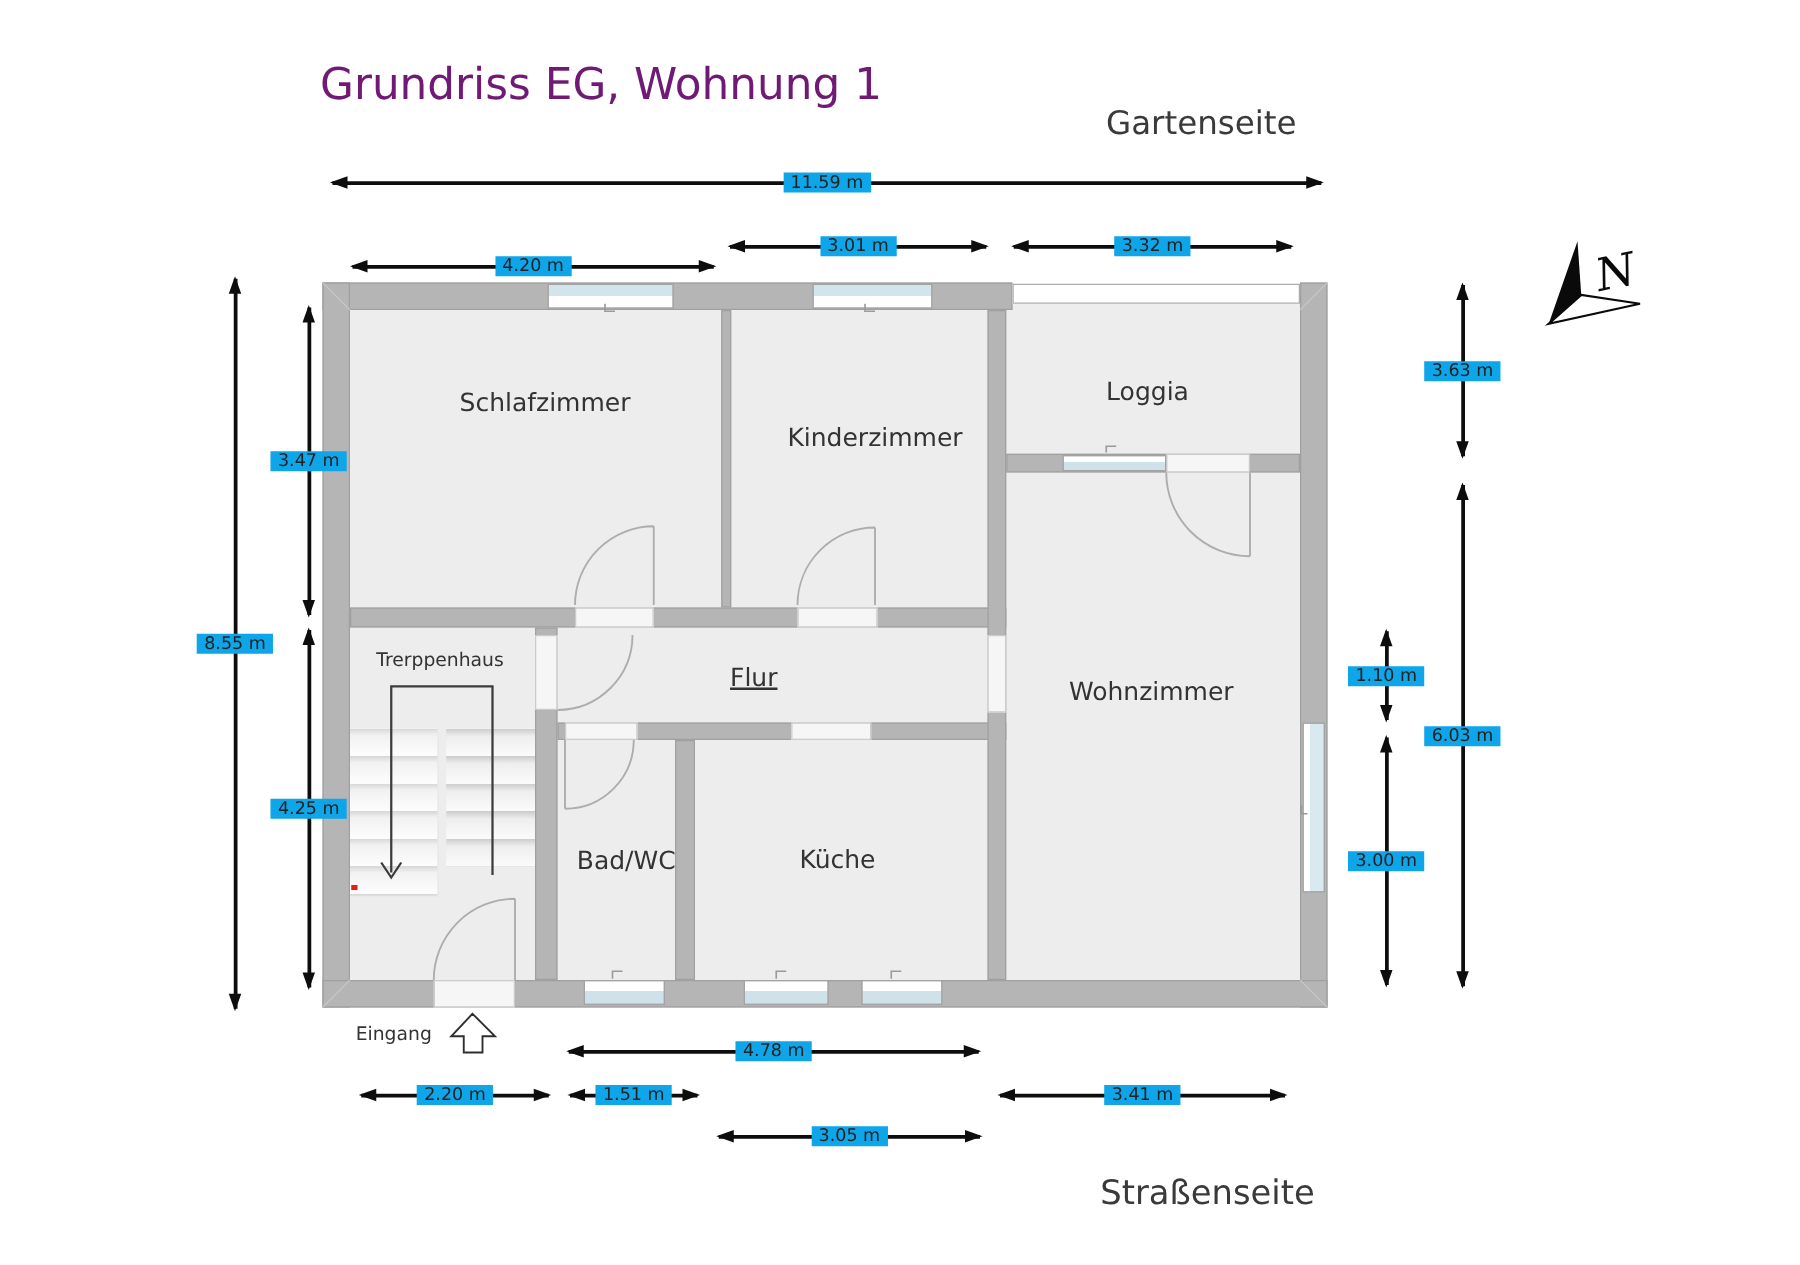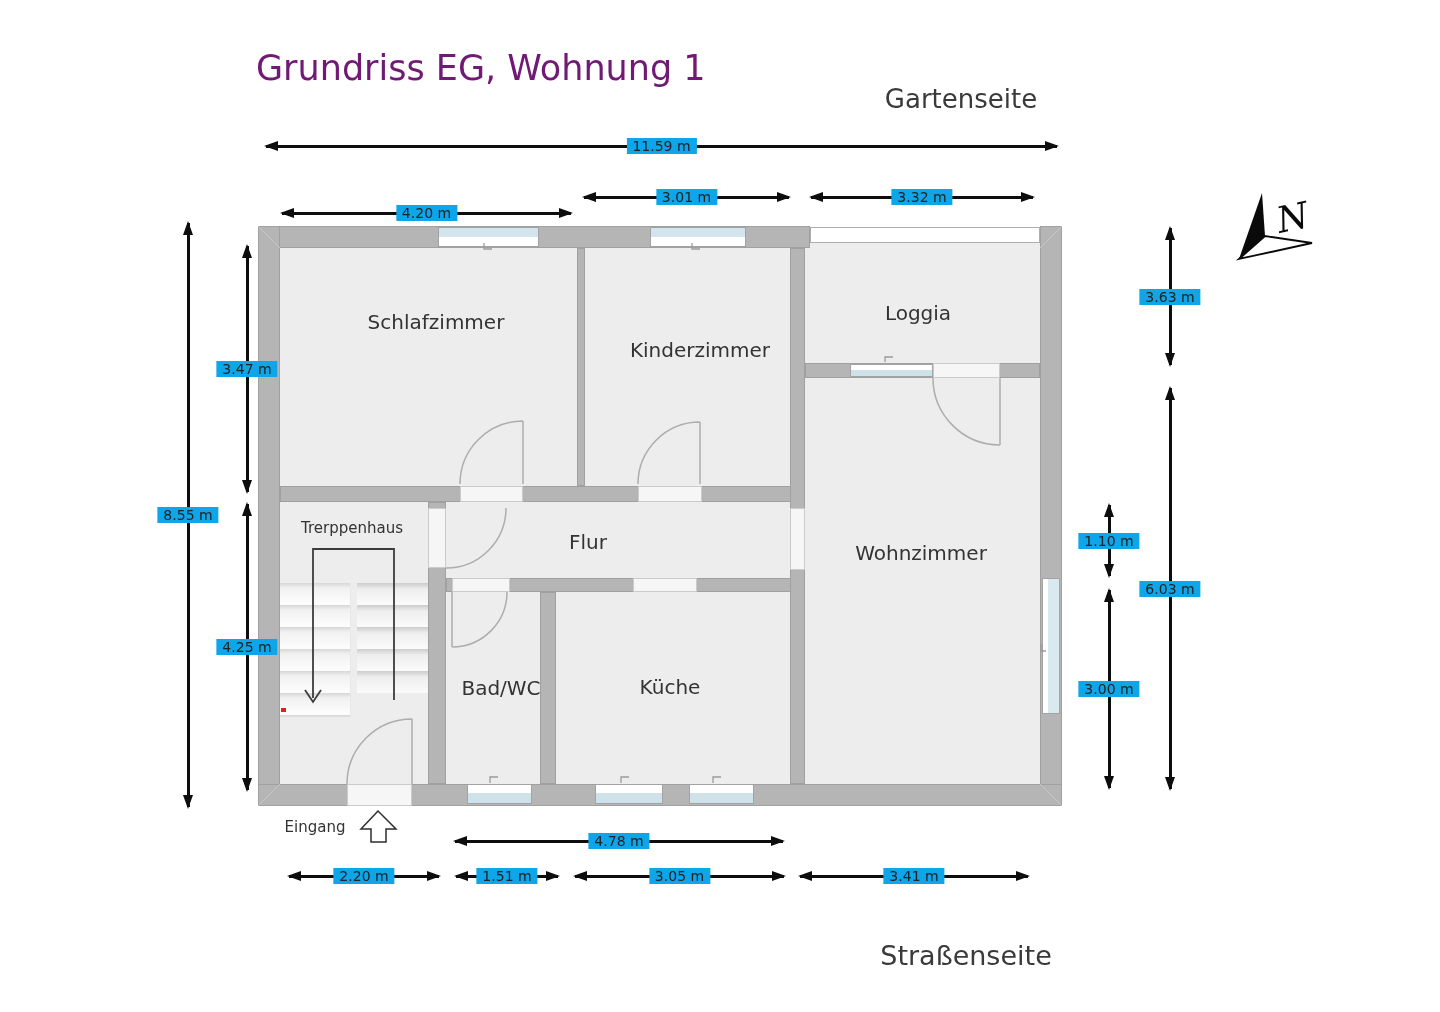--- a/index.html
+++ b/index.html
@@ -136,21 +136,21 @@
       <text x="1276" y="230" font-size="36" font-style="italic" font-family="DejaVu Serif, serif" fill="#0a0a0a" transform="rotate(-12 1292 214)">N</text>
     </g>
   </svg>
 
   <div class="red-dot"></div>
 
   <div class="room-label" style="left:436px;top:322px;">Schlafzimmer</div>
   <div class="room-label" style="left:700px;top:318px;margin-top:32px;">Kinderzimmer</div>
   <div class="room-label" style="left:918px;top:313px;">Loggia</div>
   <div class="room-label" style="left:921px;top:553px;">Wohnzimmer</div>
-  <div class="room-label" style="left:588px;top:542px;">Flur</div>
+  <div class="room-label" style="left:603px;top:542px;text-decoration:underline;">Flur</div>
   <div class="room-label" style="left:501px;top:688px;">Bad/WC</div>
   <div class="room-label" style="left:670px;top:687px;">Küche</div>
   <div class="small-label" style="left:352px;top:528px;">Trerppenhaus</div>
   <div class="small-label" style="left:315px;top:827px;">Eingang</div>
 
   <div class="dim h" style="left:265px;top:139px;width:793px;">
     <span class="ln"></span>
       <span class="a s"></span>
       <span class="a e"></span>
     <span class="lb">11.59 m</span>
@@ -229,21 +229,21 @@
       <span class="a s"></span>
       <span class="a e"></span>
     <span class="lb">2.20 m</span>
   </div>
   <div class="dim h" style="left:455px;top:869px;width:104px;">
     <span class="ln"></span>
       <span class="a s"></span>
       <span class="a e"></span>
     <span class="lb">1.51 m</span>
   </div>
-  <div class="dim h" style="left:574px;top:869px;width:211px;">
+  <div class="dim h" style="left:574px;top:902px;width:211px;">
     <span class="ln"></span>
       <span class="a s"></span>
       <span class="a e"></span>
     <span class="lb">3.05 m</span>
   </div>
   <div class="dim h" style="left:799px;top:869px;width:230px;">
     <span class="ln"></span>
       <span class="a s"></span>
       <span class="a e"></span>
     <span class="lb">3.41 m</span>

